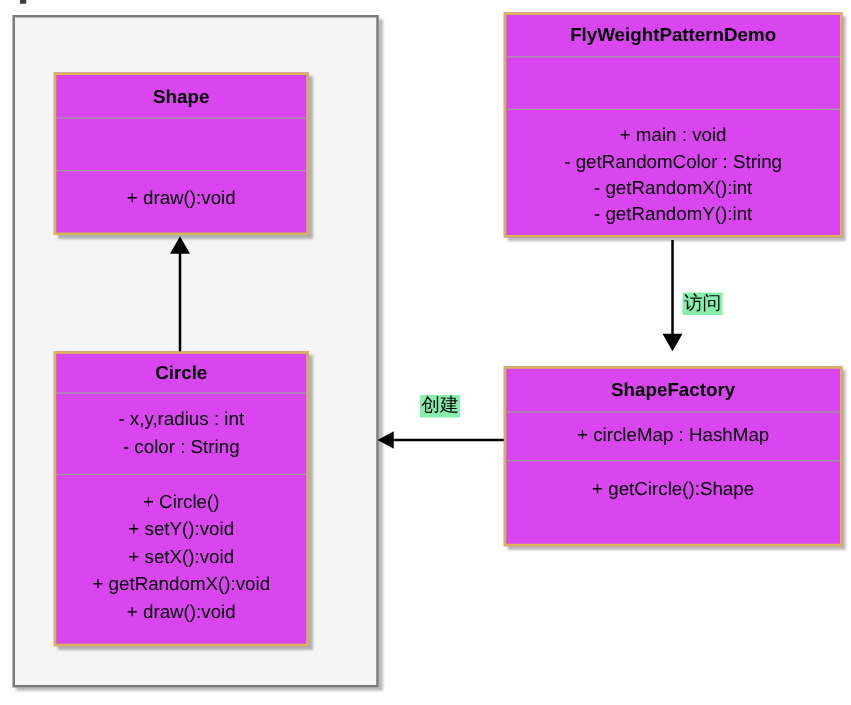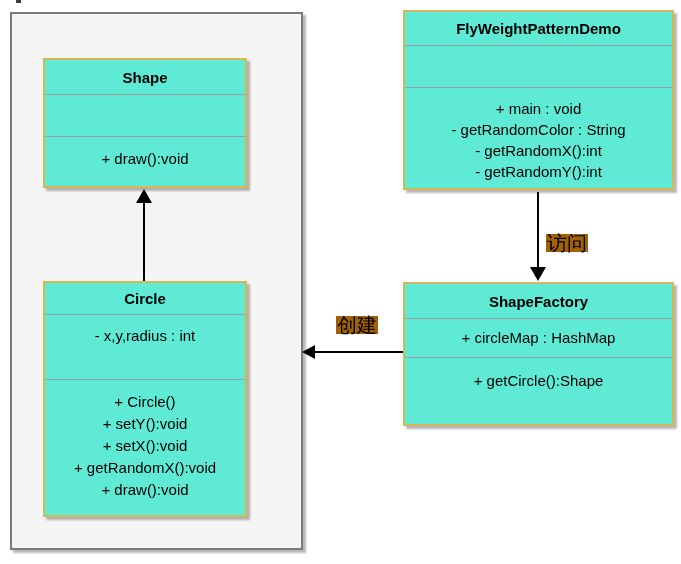--- a/index.html
+++ b/index.html
@@ -15,21 +15,21 @@
     position:absolute; left:10px; top:12px; width:293px; height:538px;
     background:#f5f5f5; border:2px solid #7a7a7a;
     box-shadow:3px 3px 2px rgba(0,0,0,0.28);
   }
   .iface-label {
     position:absolute; left:43px; top:32px; width:204px;
     text-align:center; font-size:15px; line-height:17px;
   }
   .uml-class {
     position:absolute; display:flex; flex-direction:column;
-    background:#5eead4; border:2px solid #d6b656;
+    background:#d946ef; border:2px solid #d6b656;
     box-shadow:3px 3px 2px rgba(0,0,0,0.28);
     font-size:15px;
   }
   .uml-class .hdr {
     display:flex; align-items:center; justify-content:center;
     font-weight:bold; flex:0 0 auto;
   }
   .uml-class .sec {
     border-top:1px solid #9e9e9e; padding:8px 8px 0 8px; flex:0 0 auto;
     overflow:hidden;
@@ -49,21 +49,21 @@
     position:absolute; width:0; height:0;
     border-left:8px solid transparent; border-right:8px solid transparent;
     border-top:14px solid #000;
   }
   .arrow-left {
     position:absolute; width:0; height:0;
     border-top:7px solid transparent; border-bottom:7px solid transparent;
     border-right:13px solid #000;
   }
   .edge-label {
-    position:absolute; font-size:20px; line-height:18px; background:#a16207;
+    position:absolute; font-size:15px; line-height:18px; background:#86efac;
     padding:0 1px; white-space:nowrap;
   }
 </style>
 </head>
 <body>
 
 <div class="canvas">
 
   <div class="clip-mark"></div>
 
@@ -75,20 +75,21 @@
     <div class="sec" style="height:42px;"></div>
     <div class="sec grow" style="padding-top:11px;">
       <div class="line">+ draw():void</div>
     </div>
   </div>
 
   <div class="uml-class" style="left:43px; top:281px; width:204px; height:236px;">
     <div class="hdr" style="height:31px;">Circle</div>
     <div class="sec" style="height:65px; padding-top:10px;">
       <div class="line tall">- x,y,radius : int</div>
+      <div class="line tall">- color : String</div>
     </div>
     <div class="sec grow" style="padding-top:11px;">
       <div class="line tall">+ Circle()</div>
       <div class="line tall">+ setY():void</div>
       <div class="line tall">+ setX():void</div>
       <div class="line tall">+ getRandomX():void</div>
       <div class="line tall">+ draw():void</div>
     </div>
   </div>
 
@@ -96,21 +97,21 @@
     <div class="hdr" style="height:33px;">FlyWeightPatternDemo</div>
     <div class="sec" style="height:42px;"></div>
     <div class="sec grow" style="padding-top:10px;">
       <div class="line">+ main : void</div>
       <div class="line">- getRandomColor : String</div>
       <div class="line">- getRandomX():int</div>
       <div class="line">- getRandomY():int</div>
     </div>
   </div>
 
-  <div class="uml-class" style="left:403px; top:282px; width:271px; height:144px;">
+  <div class="uml-class" style="left:403px; top:293px; width:271px; height:144px;">
     <div class="hdr" style="height:34px;">ShapeFactory</div>
     <div class="sec" style="height:39px;">
       <div class="line">+ circleMap : HashMap</div>
     </div>
     <div class="sec grow" style="padding-top:12px;">
       <div class="line">+ getCircle():Shape</div>
     </div>
   </div>
 
   <div class="vline" style="left:143px; top:202px; height:79px;"></div>

